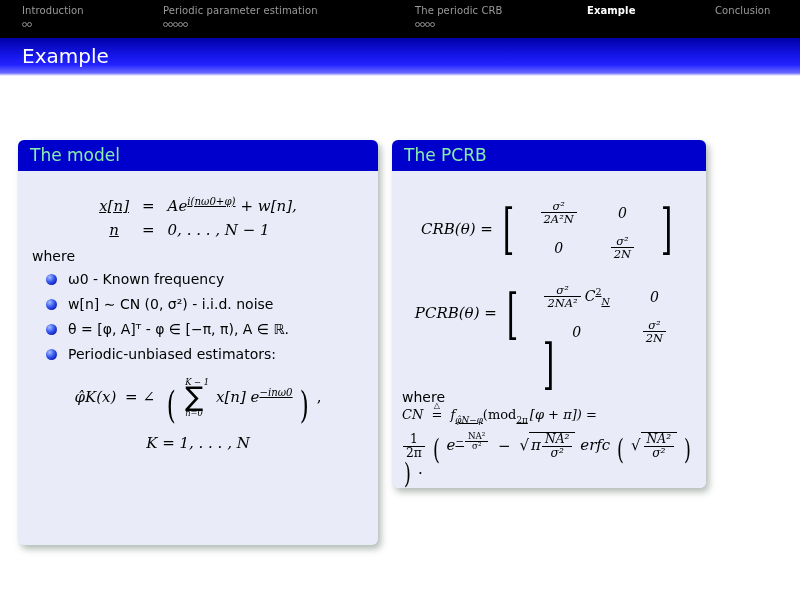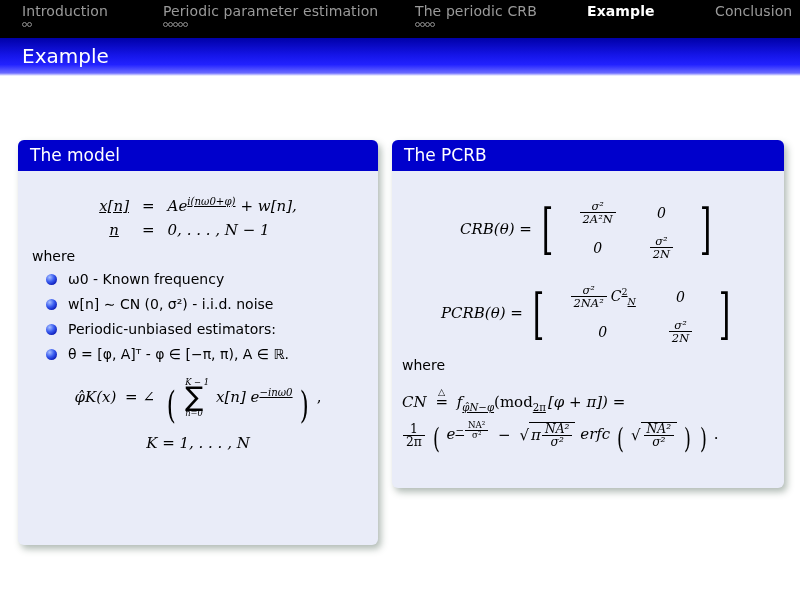--- a/index.html
+++ b/index.html
@@ -20,21 +20,21 @@
     position: absolute; left: 0; top: 0;
     width: 800px; height: 38px;
     background: #000000;
     display: flex;
     align-items: flex-start;
   }
   .nav-section {
     position: absolute;
     top: 5px;
     color: #9a9a9a;
-    font-size: 14px;
+    font-size: 10px;
     line-height: 12px;
     letter-spacing: 0.1px;
     white-space: nowrap;
   }
   .nav-section.active { color: #ffffff; font-weight: bold; }
   .nav-label { display: block; }
   .nav-dots { display: block; margin-top: 1px; letter-spacing: -0.5px; font-size: 9px; }
   .nav-dot {
     display: inline-block;
     width: 5px; height: 5px;
@@ -62,35 +62,35 @@
   
   .block {
     position: absolute;
     border-radius: 6px;
     box-shadow: 3px 4px 7px rgba(60,85,70,0.40);
     overflow: hidden;
     background: #e9ecf8;
   }
   .block-title {
     background: #0000cc;
-    color: #ffffff;
+    color: #86efac;
     font-size: 17px;
     line-height: 21px;
     padding: 5px 0 5px 12px;
     font-family: "DejaVu Sans", sans-serif;
   }
   .block-body {
     background: #e9ecf8;
     padding: 8px 10px 10px 10px;
     color: #000000;
     font-size: 14px;
   }
 
   #block-model { left: 18px; top: 140px; width: 360px; height: 405px; }
-  #block-pcrb  { left: 392px; top: 140px; width: 392px; height: 348px; }
+  #block-pcrb  { left: 392px; top: 140px; width: 314px; height: 348px; }
 
   
   .math { font-family: "DejaVu Serif", serif; font-style: italic; }
   .mathup { font-family: "DejaVu Serif", serif; font-style: normal; }
   .eqn { text-align: center; font-family: "DejaVu Serif", serif; }
   sub, sup { font-size: 0.68em; font-style: italic; text-decoration: underline; }
   sub.up, sup.up { font-style: normal; }
 
   
   .align-eq {
@@ -263,25 +263,25 @@
         <li>
           <span class="bullet-dot"></span>
           <span>ω0 - Known frequency</span>
         </li>
         <li>
           <span class="bullet-dot"></span>
           <span>w[n] ∼ CN (0, σ²) - i.i.d. noise</span>
         </li>
         <li>
           <span class="bullet-dot"></span>
-          <span>Periodic-unbiased estimators:</span>
+          <span>θ = [φ, A]ᵀ - φ ∈ [−π, π), A ∈ ℝ.</span>
         </li>
         <li>
           <span class="bullet-dot"></span>
-          <span>θ = [φ, A]ᵀ - φ ∈ [−π, π), A ∈ ℝ.</span>
+          <span>Periodic-unbiased estimators:</span>
         </li>
       </ul>
 
       <div class="eqn" style="margin-top:14px; font-size:15px;">
         <span class="math">φ̂K(x)</span>
         <span class="mathup" style="margin:0 4px;">= ∠</span>
         <span class="bigparen">(</span>
         <span class="sumop">
           <span class="lim">K − 1</span>
           <span class="sig">∑</span>
@@ -350,21 +350,21 @@
                 <span class="den">2N</span>
               </span>
             </td>
           </tr>
         </tbody></table>
         <span class="bigbracket">]</span>
       </div>
 
       <div class="where-text" style="margin-top:8px; margin-left:0;">where</div>
 
-      <div style="font-size:15px; font-family:'DejaVu Serif',serif; margin-top:20px;">
+      <div style="font-size:13px; font-family:'DejaVu Serif',serif; margin-top:2px;">
         <span class="math">CN</span>
         <span class="triangleq" style="margin:0 4px;">
           <span class="tri">△</span>
           <span>=</span>
         </span>
         <span class="math">f</span><sub>φ̂N−φ</sub><span class="mathup">(mod</span><sub class="up">2π</sub><span class="math" style="margin-left:2px;">[φ + π]) =</span>
       </div>
 
       <div style="font-size:15px; font-family:'DejaVu Serif',serif; margin-top:8px;">
         <span class="frac">

